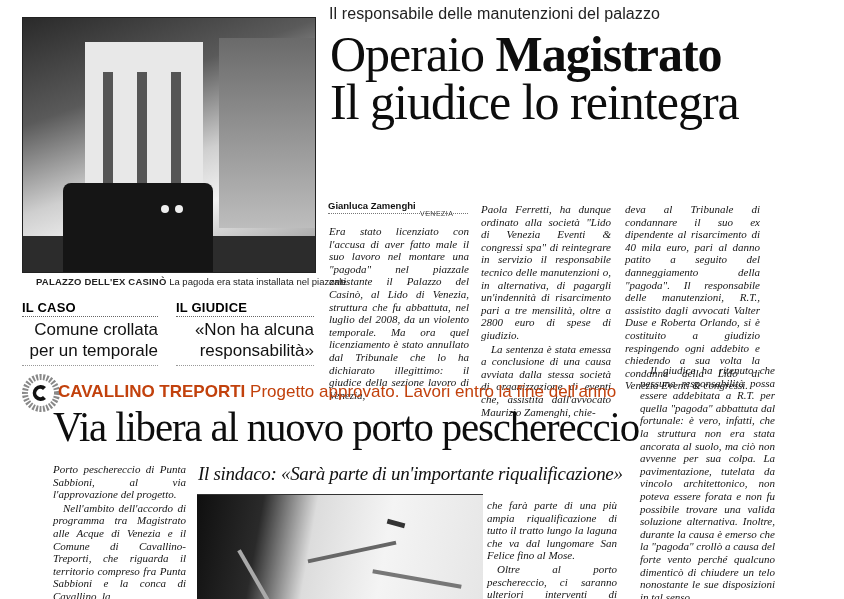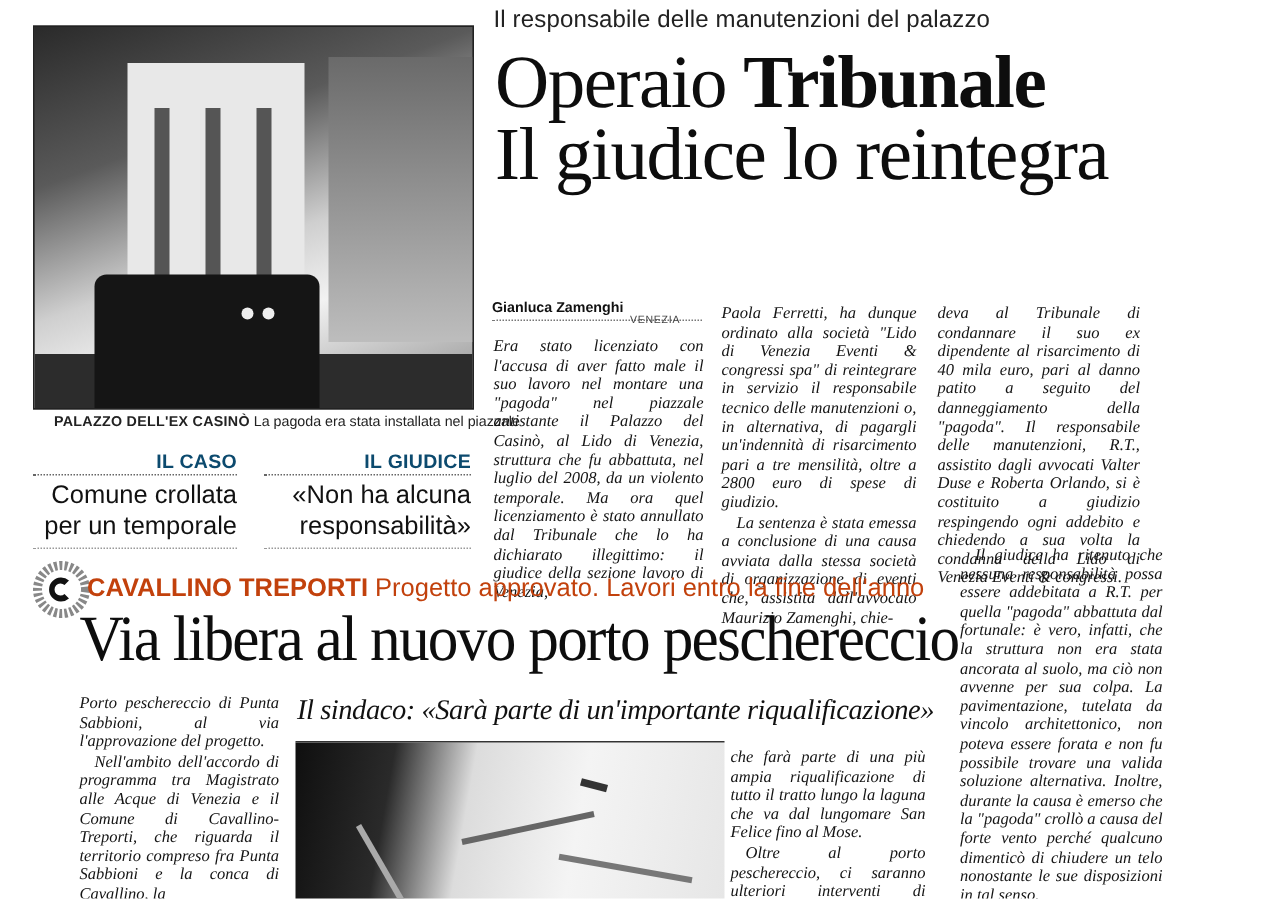--- a/index.html
+++ b/index.html
@@ -21,21 +21,21 @@
   .byline { left:328px; top:200px; font-family:"Liberation Sans", sans-serif; font-size:9.5px; font-weight:bold; color:#111; }
   .byline-rule { left:328px; top:213px; width:140px; border-top:1px dotted #777; }
   .dateline { left:420px; top:210px; font-family:"Liberation Sans", sans-serif; font-size:7px; color:#444; letter-spacing:0.5px; }
   .col-text { font-size:11px; line-height:12.6px; text-align:justify; color:#141414; hyphens:manual; }
   .col-text p { margin:0; text-indent:0;font-style:italic; }
   .col-text p.ind { text-indent:10px; margin-top:1px; }
   .c1 { left:329px; top:225px; width:140px; }
   .c2 { left:481px; top:203px; width:130px; }
   .c3 { left:625px; top:203px; width:135px; }
   .c4 { left:640px; top:363px; width:135px; }
-  .section-label { font-family:"Liberation Sans", sans-serif; font-weight:900; font-size:13px; color:#0c4a6e; text-align:right; letter-spacing:0.2px; }
+  .section-label { font-family:"Liberation Sans", sans-serif; font-weight:900; font-size:13px; color:#000000; text-align:left; letter-spacing:0.2px; }
   .sl1 { left:22px; top:300px; width:136px; }
   .sl2 { left:176px; top:300px; width:138px; }
   .section-rule { border-top:1px dotted #666; }
   .sr1 { left:22px; top:316px; width:136px; }
   .sr2 { left:176px; top:316px; width:138px; }
   .sub-head { font-family:"Liberation Sans", sans-serif; font-size:17px; line-height:21px; text-align:right; color:#111; }
   .sh1 { left:22px; top:319px; width:136px; }
   .sh2 { left:176px; top:319px; width:138px; }
   .section-rule-b1 { left:22px; top:365px; width:136px; border-top:1px dotted #999; }
   .section-rule-b2 { left:176px; top:365px; width:138px; border-top:1px dotted #999; }
@@ -71,21 +71,21 @@
 </div>
 <div class="abs caption1">
   <b>PALAZZO DELL'EX CASINÒ</b>
   <span>La pagoda era stata installata nel piazzale</span>
 </div>
 
 <div class="abs kicker-top">Il responsabile delle manutenzioni del palazzo</div>
 <div class="abs headline1">
   <div>
     <span>Operaio</span>
-    <span class="bold">Tribunale</span>
+    <span class="bold">Magistrato</span>
   </div>
   <div>Il giudice lo reintegra</div>
 </div>
 
 <div class="abs byline">Gianluca Zamenghi</div>
 <div class="abs byline-rule"></div>
 <div class="abs dateline">VENEZIA</div>
 
 <div class="abs col-text c1">
   <p>Era stato licenziato con l'accusa di aver fatto male il suo lavoro nel montare una "pagoda" nel piazzale antistante il Palazzo del Casinò, al Lido di Venezia, struttura che fu abbattuta, nel luglio del 2008, da un violento temporale. Ma ora quel licenziamento è stato annullato dal Tribunale che lo ha dichiarato illegittimo: il giudice della sezione lavoro di Venezia,</p>

